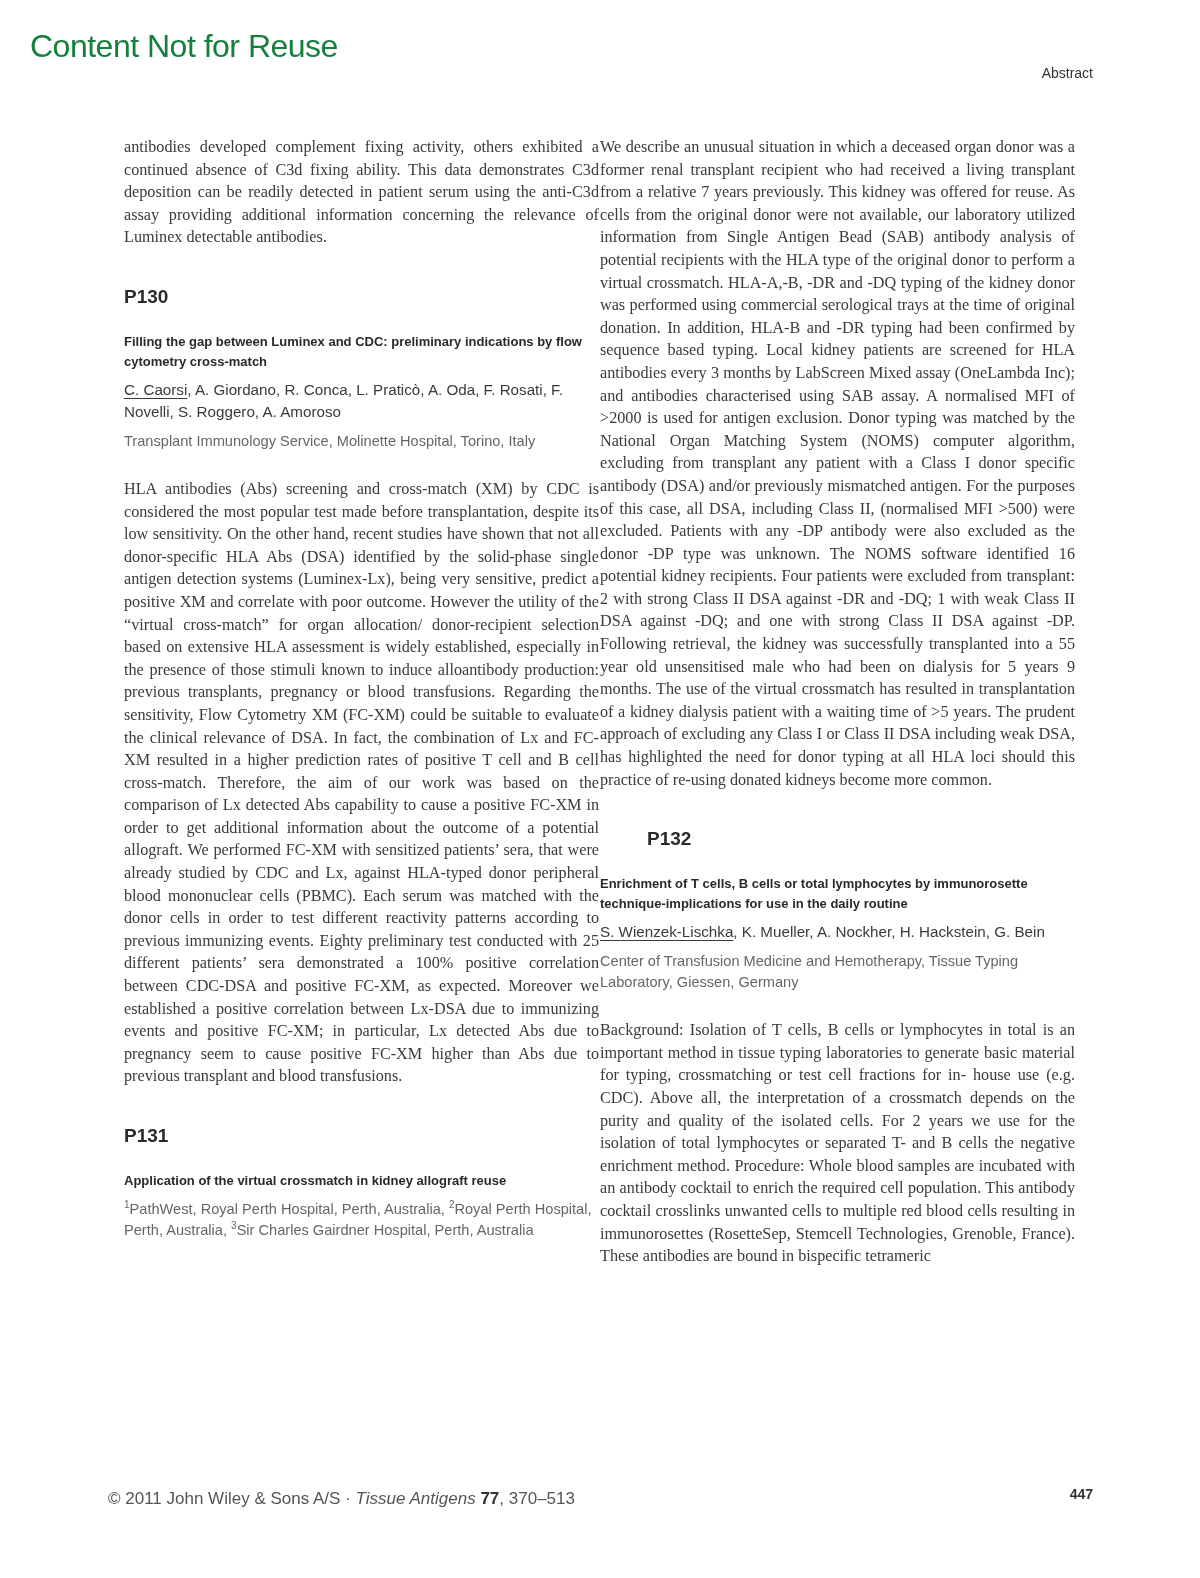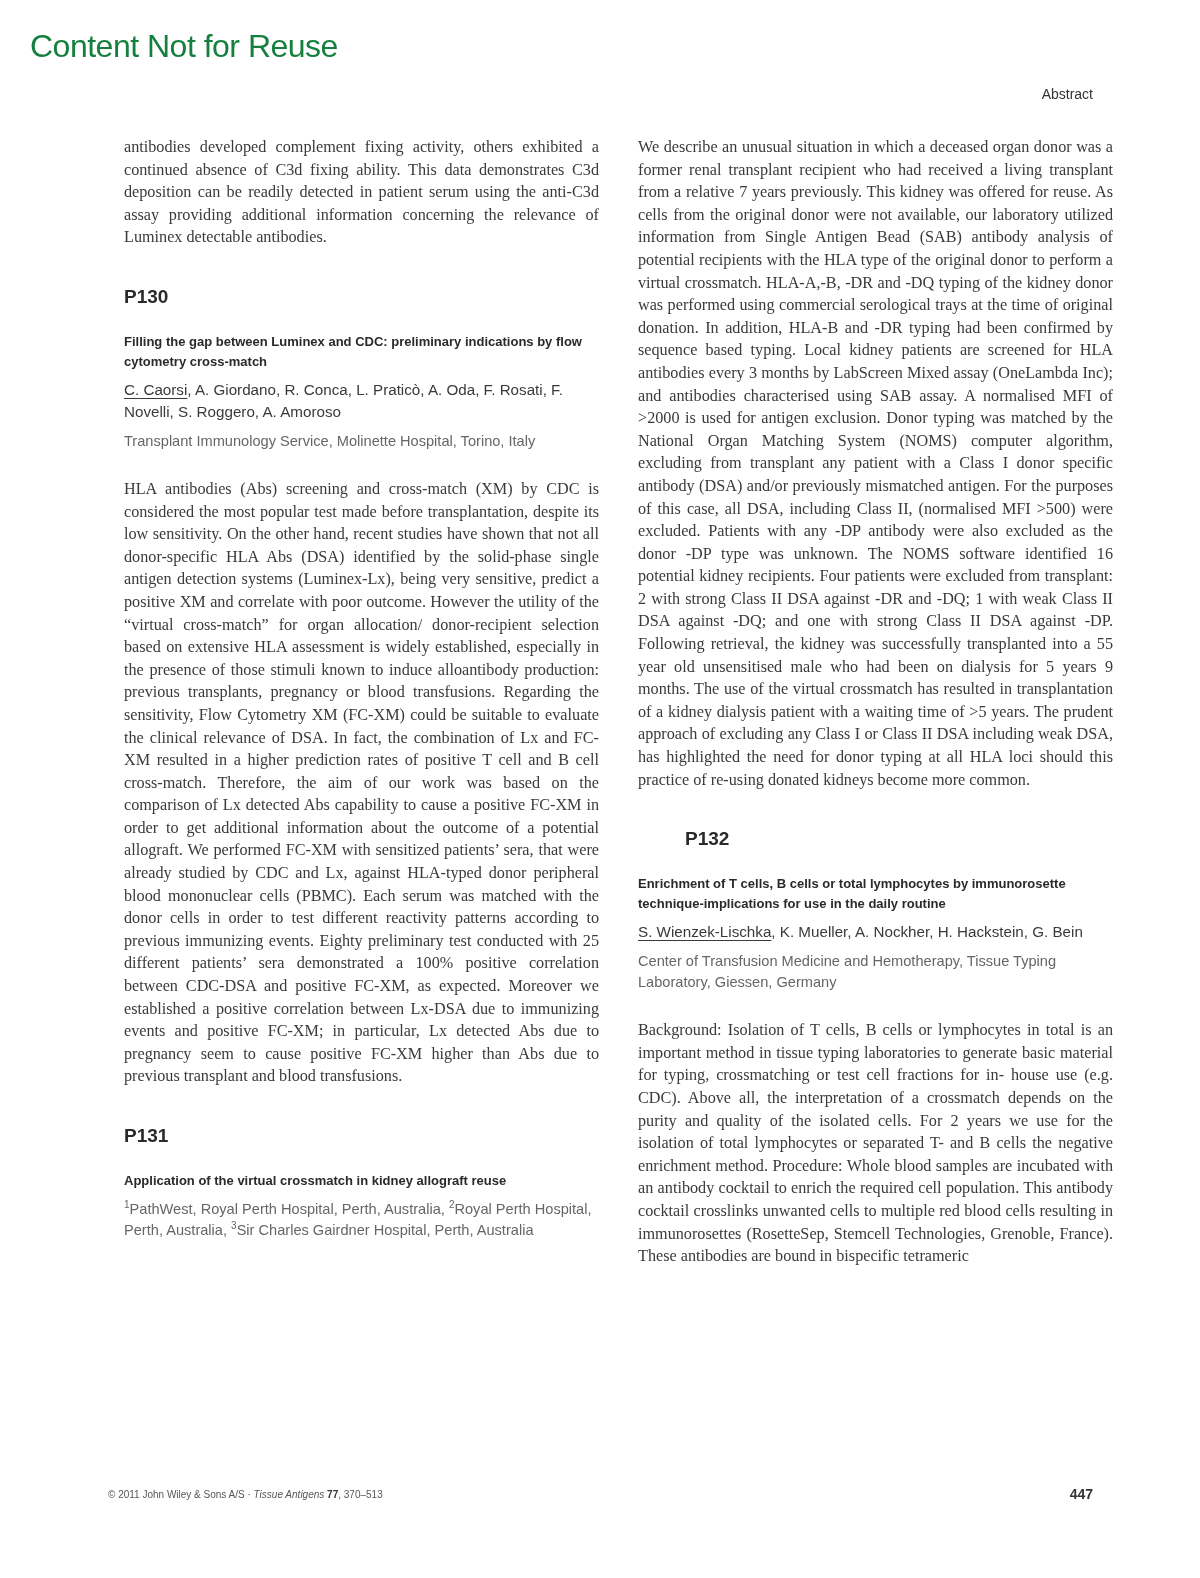--- a/index.html
+++ b/index.html
@@ -3,26 +3,26 @@
   <meta charset="utf-8">
   <style>
     html, body { margin: 0; padding: 0; background: #ffffff; }
     body { width: 1200px; height: 1578px; position: relative; overflow: hidden; }
     .watermark {
       position: absolute; left: 30px; top: 28px;
       font-family: "Liberation Sans", sans-serif; font-size: 32px; color: #15803d;
       letter-spacing: -0.5px;
     }
     .running-head {
-      position: absolute; right: 107px; top: 86px;
+      position: absolute; right: 107px; top: 65px;
       font-family: "Liberation Sans", sans-serif; font-size: 14px; color: #333;
     }
     .col { position: absolute; width: 475px; }
     .col-left { left: 124px; top: 136px; }
-    .col-right { left: 638px; top: 136px; }
+    .col-right { left: 600px; top: 136px; }
     .body-text {
       font-family: "Liberation Serif", serif; font-size: 16.2px; line-height: 22.6px;
       color: #3a3a3a; text-align: justify; margin: 0;
     }
     .abs-id {
       font-family: "Liberation Sans", sans-serif; font-weight: bold; font-size: 19px;
       color: #2a2a2a; margin: 0;
     }
     .abs-title {
       font-family: "Liberation Sans", sans-serif; font-weight: bold; font-size: 13px;
@@ -33,21 +33,21 @@
       color: #3a3a3a; margin: 0;
     }
     .authors .presenting { text-decoration: underline; text-underline-offset: 3px; }
     .authors sup, .affil sup { font-size: 10px; vertical-align: super; line-height: 0; }
     .affil {
       font-family: "Liberation Sans", sans-serif; font-size: 14.6px; line-height: 21px;
       color: #666; margin: 0;
     }
     .footer-left {
       position: absolute; left: 108px; top: 1489px;
-      font-family: "Liberation Sans", sans-serif; font-size: 10px; color: #555;
+      font-family: "Liberation Sans", sans-serif; font-size: 17px; color: #555;
     }
     .footer-left i { font-style: italic; }
     .footer-left b { font-weight: bold; color: #333; }
     .footer-right {
       position: absolute; right: 107px; top: 1486px;
       font-family: "Liberation Sans", sans-serif; font-size: 14px; font-weight: bold; color: #333;
     }
   </style>
 </head>
 <body>

